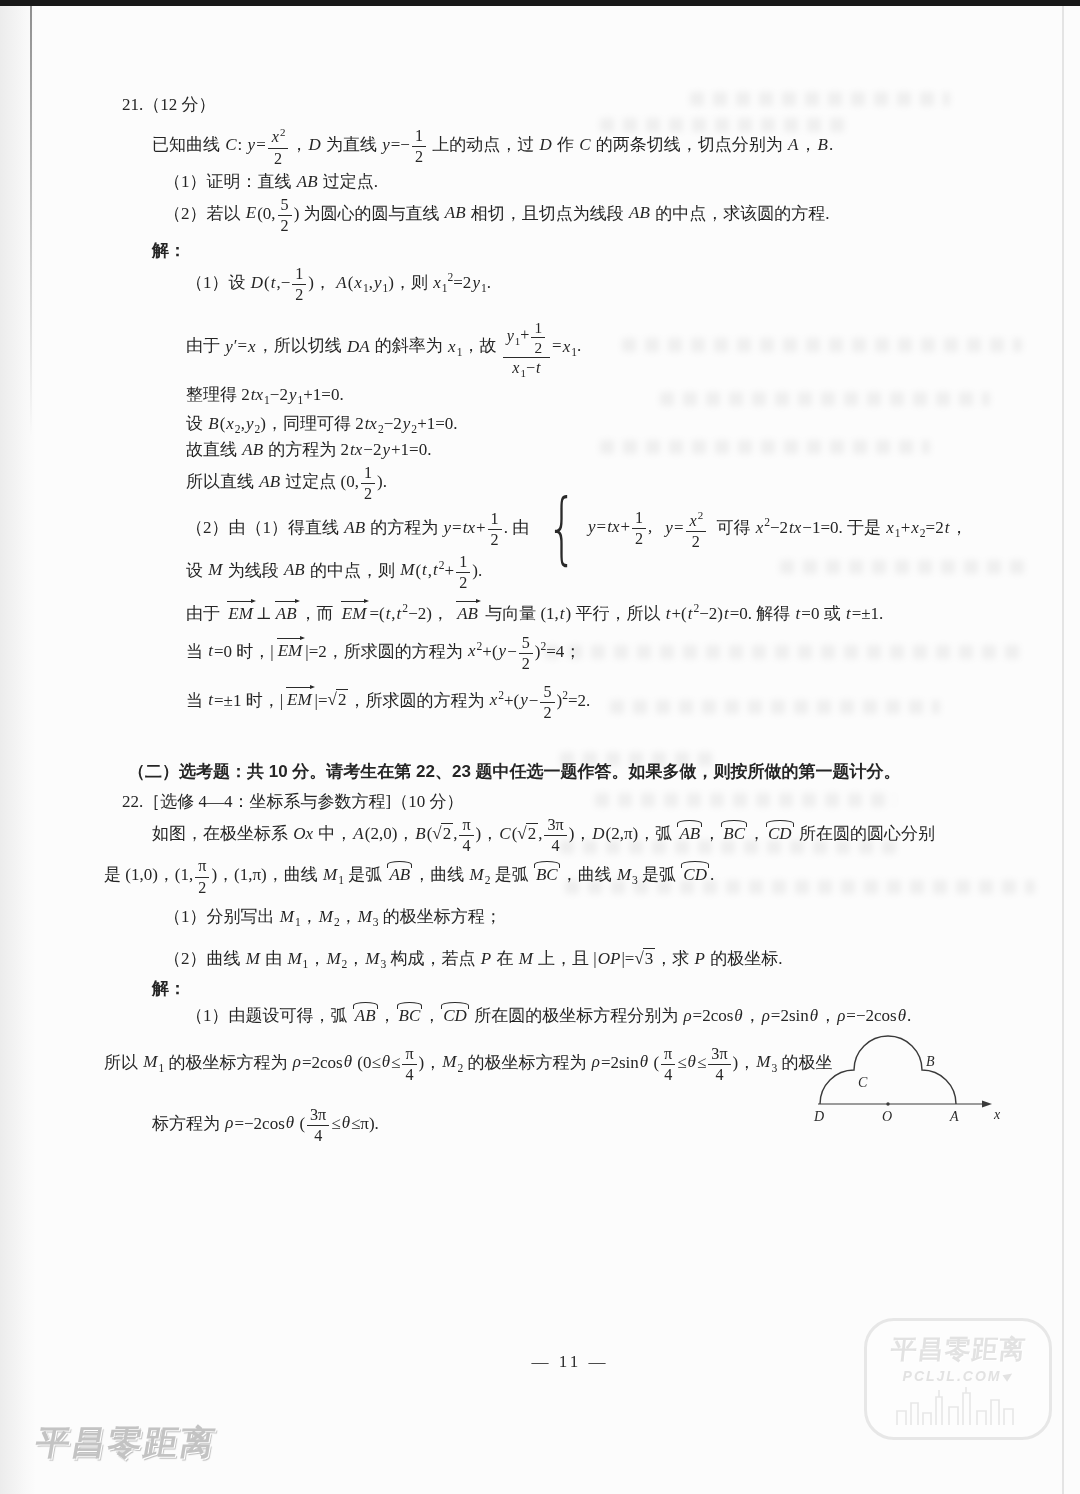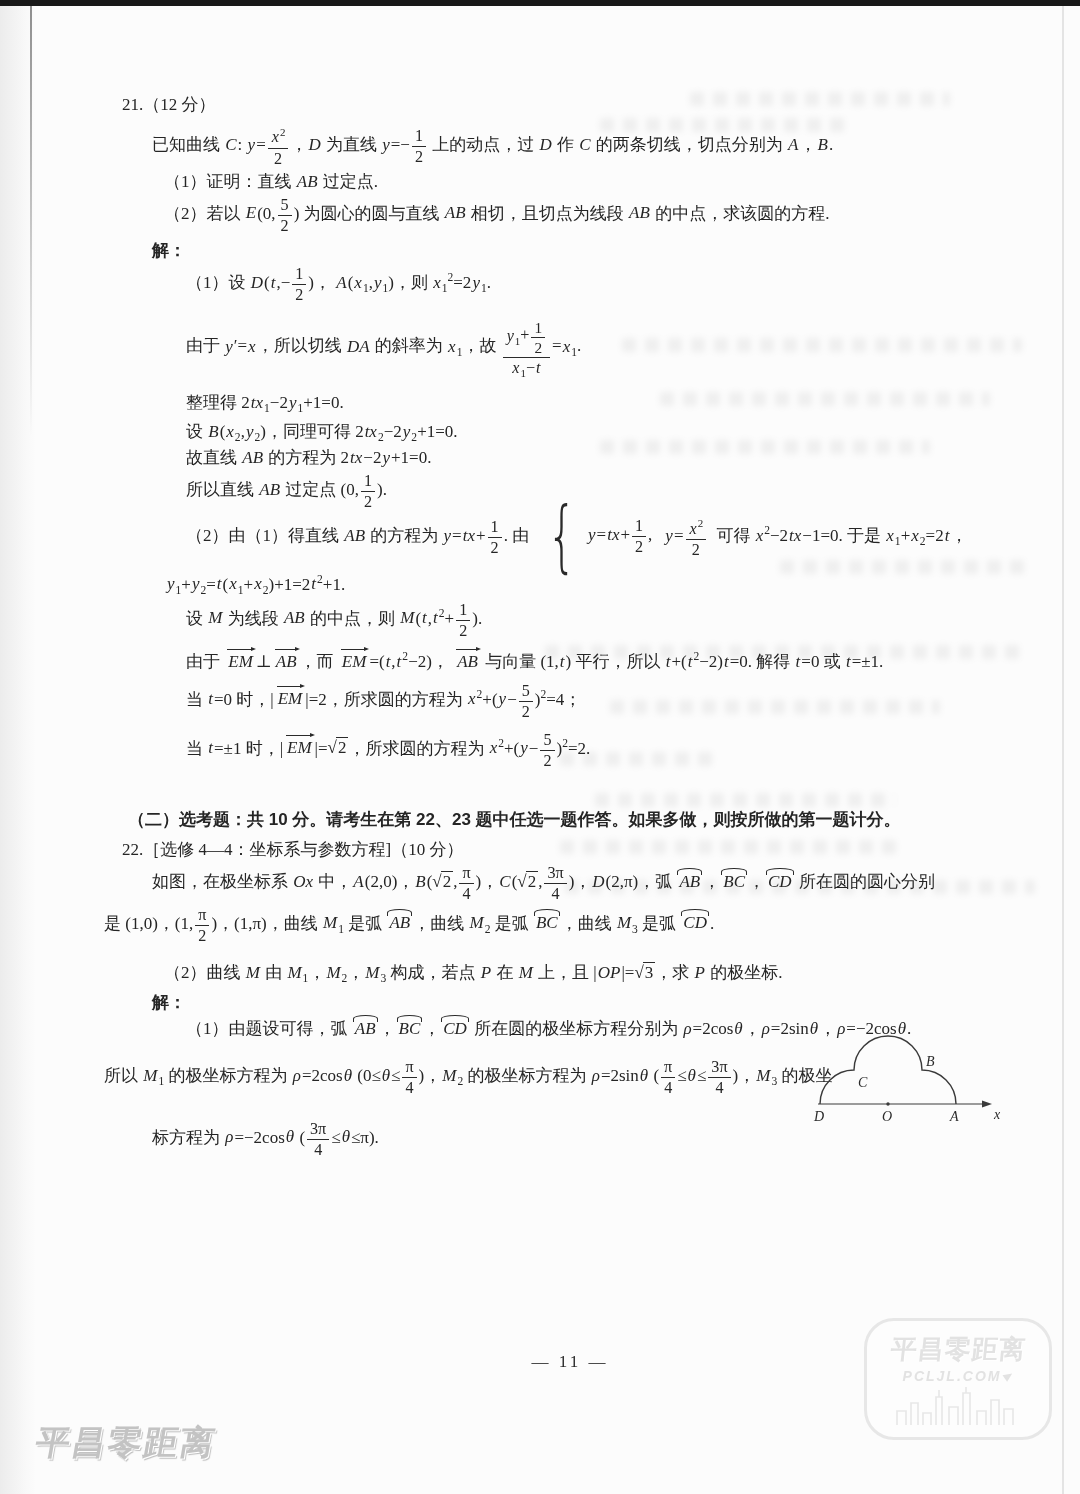--- a/index.html
+++ b/index.html
@@ -108,21 +108,21 @@
           <span class="n">1</span>
           <span class="d">2</span>
         </span>)，  <span class="it">A</span>(<span class="it">x</span><sub>1</sub>,<span class="it">y</span><sub>1</sub>)，则 <span class="it">x</span><sub>1</sub><sup>2</sup>=2<span class="it">y</span><sub>1</sub>.</div>
       <div class="line ind-f" style="margin-top: 14px;">由于 <span class="it">y</span>′=<span class="it">x</span>，所以切线 <span class="it">DA</span> 的斜率为 <span class="it">x</span><sub>1</sub>，故 <span class="fr">
           <span class="n"><span class="it">y</span><sub>1</sub>+<span class="fr">
               <span class="n">1</span>
               <span class="d">2</span>
             </span></span>
           <span class="d"><span class="it">x</span><sub>1</sub>−<span class="it">t</span></span>
         </span>=<span class="it">x</span><sub>1</sub>.</div>
-      <div class="line ind-f" style="margin-top: 14px;">整理得 2<span class="it">tx</span><sub>1</sub>−2<span class="it">y</span><sub>1</sub>+1=0.</div>
+      <div class="line ind-f" style="margin-top: 6px;">整理得 2<span class="it">tx</span><sub>1</sub>−2<span class="it">y</span><sub>1</sub>+1=0.</div>
       <div class="line ind-f" style="margin-top: 4px;">设 <span class="it">B</span>(<span class="it">x</span><sub>2</sub>,<span class="it">y</span><sub>2</sub>)，同理可得 2<span class="it">tx</span><sub>2</sub>−2<span class="it">y</span><sub>2</sub>+1=0.</div>
       <div class="line ind-f" style="margin-top: 2px;">故直线 <span class="it">AB</span> 的方程为 2<span class="it">tx</span>−2<span class="it">y</span>+1=0.</div>
       <div class="line ind-f" style="margin-top: 2px;">所以直线 <span class="it">AB</span> 过定点 (0,<span class="fr">
           <span class="n">1</span>
           <span class="d">2</span>
         </span>).</div>
       <div class="line ind-f" style="margin-top: 6px;">（2）由（1）得直线 <span class="it">AB</span> 的方程为 <span class="it">y</span>=<span class="it">tx</span>+<span class="fr">
           <span class="n">1</span>
           <span class="d">2</span>
         </span>. 由 <span class="cs">
@@ -131,21 +131,20 @@
             <span class="row"><span class="it">y</span>=<span class="it">tx</span>+<span class="fr">
                 <span class="n">1</span>
                 <span class="d">2</span>
               </span>,</span>
             <span class="row"><span class="it">y</span>=<span class="fr">
                 <span class="n"><span class="it">x</span><sup>2</sup></span>
                 <span class="d">2</span>
               </span></span>
           </span>
         </span> 可得 <span class="it">x</span><sup>2</sup>−2<span class="it">tx</span>−1=0. 于是 <span class="it">x</span><sub>1</sub>+<span class="it">x</span><sub>2</sub>=2<span class="it">t</span>，</div>
-      <div class="line ind-g" style="margin-top: 14px;"><span class="it">y</span><sub>1</sub>+<span class="it">y</span><sub>2</sub>=<span class="it">t</span>(<span class="it">x</span><sub>1</sub>+<span class="it">x</span><sub>2</sub>)+1=2<span class="it">t</span><sup>2</sup>+1.</div>
       <div class="line ind-f" style="margin-top: 2px;">设 <span class="it">M</span> 为线段 <span class="it">AB</span> 的中点，则 <span class="it">M</span>(<span class="it">t</span>,<span class="it">t</span><sup>2</sup>+<span class="fr">
           <span class="n">1</span>
           <span class="d">2</span>
         </span>).</div>
       <div class="line ind-f" style="margin-top: 10px;">由于 <span class="vec"><span class="it">EM</span></span>⊥<span class="vec"><span class="it">AB</span></span>，而 <span class="vec"><span class="it">EM</span></span>=(<span class="it">t</span>,<span class="it">t</span><sup>2</sup>−2)，  <span class="vec"><span class="it">AB</span></span> 与向量 (1,<span class="it">t</span>) 平行，所以 <span class="it">t</span>+(<span class="it">t</span><sup>2</sup>−2)<span class="it">t</span>=0. 解得 <span class="it">t</span>=0 或 <span class="it">t</span>=±1.</div>
       <div class="line ind-f" style="margin-top: 8px;">当 <span class="it">t</span>=0 时，|<span class="vec"><span class="it">EM</span></span>|=2，所求圆的方程为 <span class="it">x</span><sup>2</sup>+(<span class="it">y</span>−<span class="fr">
           <span class="n">5</span>
           <span class="d">2</span>
         </span>)<sup>2</sup>=4；</div>
       <div class="line ind-f" style="margin-top: 10px;">当 <span class="it">t</span>=±1 时，|<span class="vec"><span class="it">EM</span></span>|=<span class="sqrt"><span class="rad">2</span></span>，所求圆的方程为 <span class="it">x</span><sup>2</sup>+(<span class="it">y</span>−<span class="fr">
@@ -158,20 +157,21 @@
           <span class="n">π</span>
           <span class="d">4</span>
         </span>)，<span class="it">C</span>(<span class="sqrt"><span class="rad">2</span></span>,<span class="fr">
           <span class="n">3π</span>
           <span class="d">4</span>
         </span>)，<span class="it">D</span>(2,π)，弧 <span class="arc"><span class="it">AB</span></span>，<span class="arc"><span class="it">BC</span></span>，<span class="arc"><span class="it">CD</span></span> 所在圆的圆心分别</div>
       <div class="line ind-a" style="margin-top: 2px;">是 (1,0)，(1,<span class="fr">
           <span class="n">π</span>
           <span class="d">2</span>
         </span>)，(1,π)，曲线 <span class="it">M</span><sub>1</sub> 是弧 <span class="arc"><span class="it">AB</span></span>，曲线 <span class="it">M</span><sub>2</sub> 是弧 <span class="arc"><span class="it">BC</span></span>，曲线 <span class="it">M</span><sub>3</sub> 是弧 <span class="arc"><span class="it">CD</span></span>.</div>
+      <div class="line ind-e" style="margin-top: 10px;">（1）分别写出 <span class="it">M</span><sub>1</sub>，<span class="it">M</span><sub>2</sub>，<span class="it">M</span><sub>3</sub> 的极坐标方程；</div>
       <div class="line ind-e" style="margin-top: 18px;">（2）曲线 <span class="it">M</span> 由 <span class="it">M</span><sub>1</sub>，<span class="it">M</span><sub>2</sub>，<span class="it">M</span><sub>3</sub> 构成，若点 <span class="it">P</span> 在 <span class="it">M</span> 上，且 |<span class="it">OP</span>|=<span class="sqrt"><span class="rad">3</span></span>，求 <span class="it">P</span> 的极坐标.</div>
       <div class="line ind-d hei" style="margin-top: 6px;">解：</div>
       <div class="line ind-f" style="margin-top: 4px;">（1）由题设可得，弧 <span class="arc"><span class="it">AB</span></span>，<span class="arc"><span class="it">BC</span></span>，<span class="arc"><span class="it">CD</span></span> 所在圆的极坐标方程分别为 <span class="it">ρ</span>=2cos<span class="it">θ</span>，<span class="it">ρ</span>=2sin<span class="it">θ</span>，<span class="it">ρ</span>=−2cos<span class="it">θ</span>.</div>
       <div class="line ind-a" style="margin-top: 17px;">所以 <span class="it">M</span><sub>1</sub> 的极坐标方程为 <span class="it">ρ</span>=2cos<span class="it">θ</span> (0≤<span class="it">θ</span>≤<span class="fr">
           <span class="n">π</span>
           <span class="d">4</span>
         </span>)，<span class="it">M</span><sub>2</sub> 的极坐标方程为 <span class="it">ρ</span>=2sin<span class="it">θ</span> (<span class="fr">
           <span class="n">π</span>
           <span class="d">4</span>
         </span>≤<span class="it">θ</span>≤<span class="fr">

